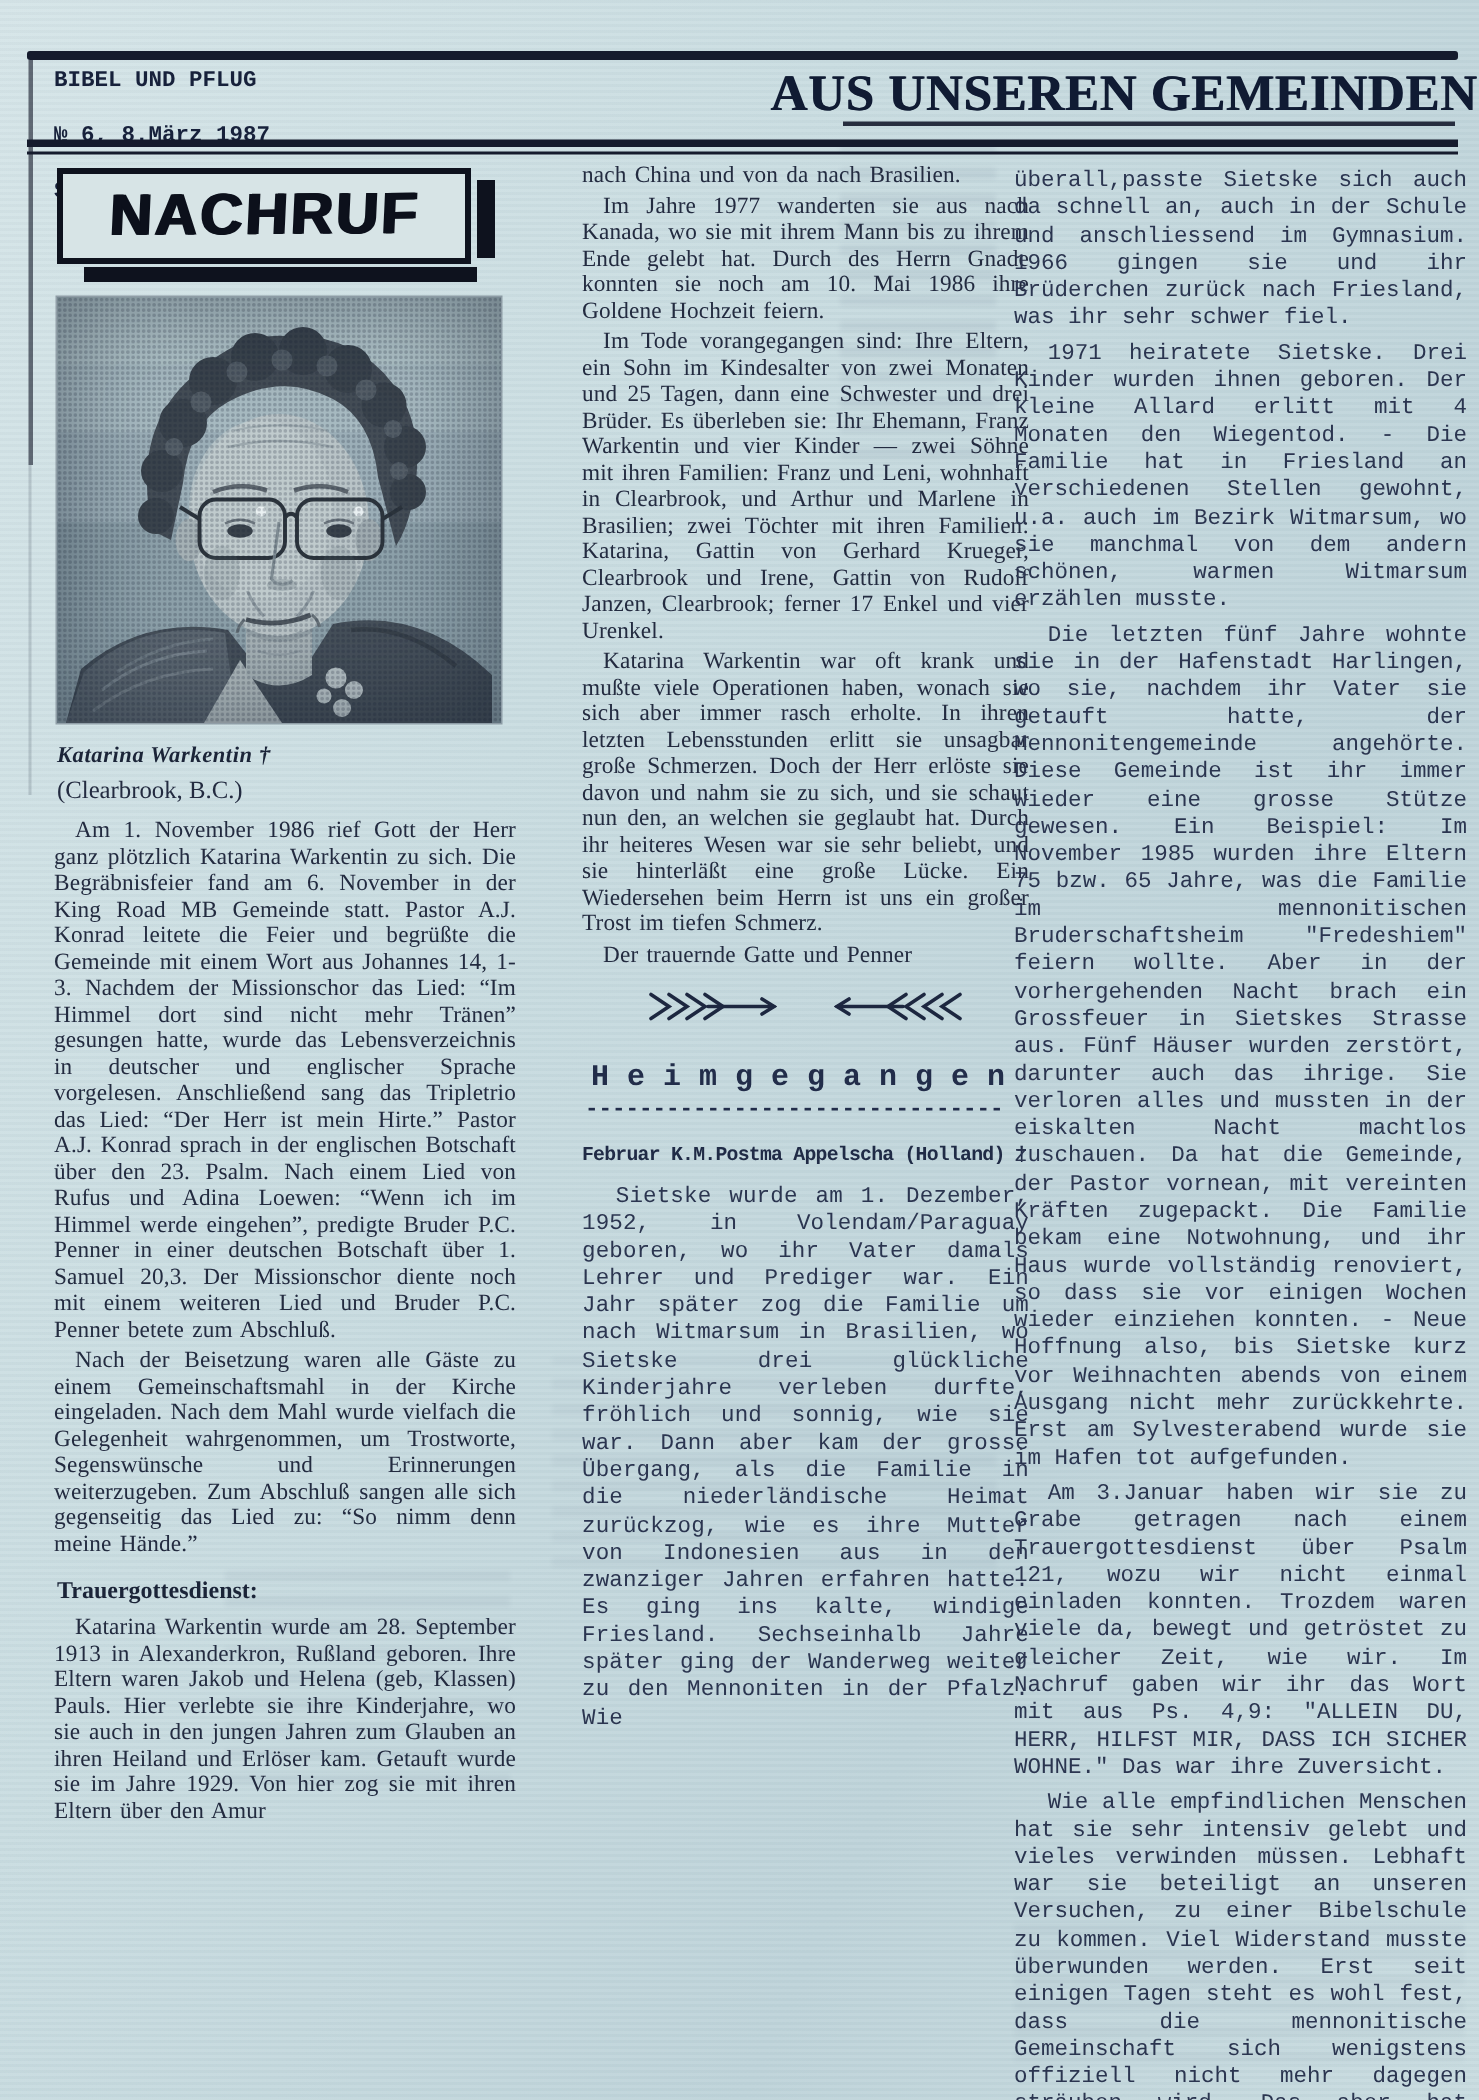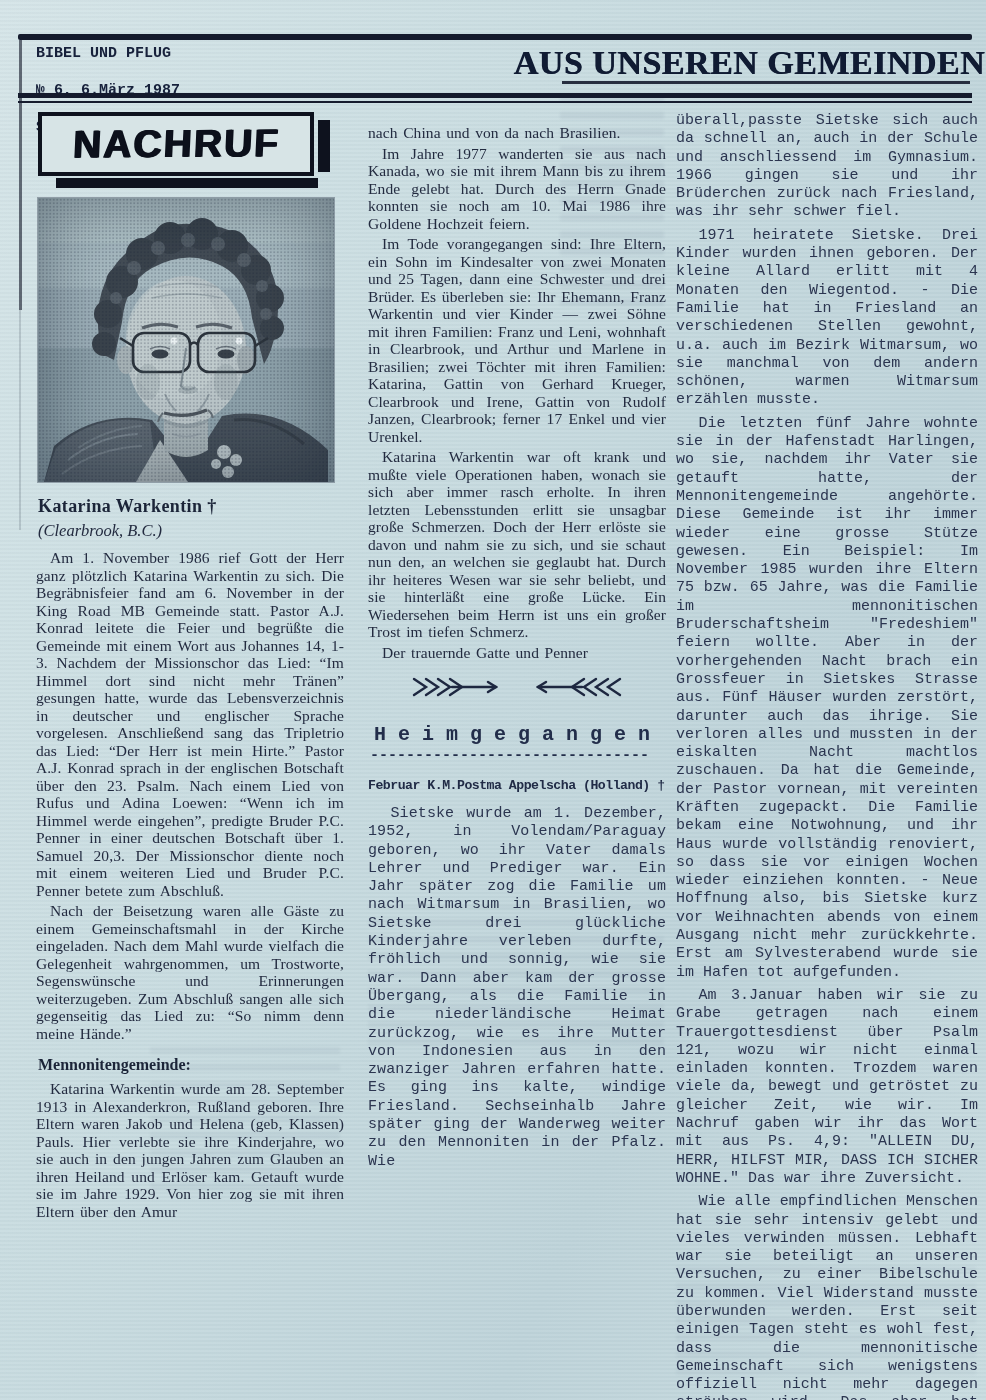--- a/index.html
+++ b/index.html
@@ -25,21 +25,21 @@
   }
   .section-title{
     position:absolute;right:1px;top:44px;margin:0;
     font-family:"Liberation Serif", serif;font-weight:900;
     font-size:34px;letter-spacing:.5px;color:#101b33;
     text-shadow:.6px 0 #101b33;
   }
   
   .col{position:absolute;top:108px;}
   .col-left{left:36px;width:308px;}
-  .col-mid{left:368px;width:298px;margin-top:16px;}
+  .col-mid{left:388px;width:298px;}
   .col-right{left:676px;width:302px;top:112px;}
   .serif p{
     margin:0 0 3px 0;font-size:15.5px;line-height:17.5px;text-align:justify;
     letter-spacing:.1px;word-spacing:1.5px;hyphens:auto;color:#232b40;
   }
   .serif p.ind{text-indent:14px;}
   .mono p{
     margin:0 0 5px 0;font-family:"Liberation Mono", monospace;
     font-size:15px;line-height:18.3px;text-align:justify;
     color:#2b3550;hyphens:auto;
@@ -64,22 +64,22 @@
     position:relative;width:296px;height:284px;margin:22px 0 14px 2px;
     box-shadow:0 0 0 1px rgba(25,35,55,.35);
   }
   .photo svg{display:block;}
   .halftone{
     position:absolute;inset:0;
     background-image:radial-gradient(rgba(22,32,52,.22) 1px, transparent 1.4px);
     background-size:3.5px 3.5px;
     box-shadow:inset 0 0 70px rgba(12,22,38,.45);
   }
-  .obit-title{margin:0 0 4px 2px;font-size:18px;font-weight:600;letter-spacing:.4px;color:#1b2438;}
-  .obit-loc{margin:0 0 8px 2px;font-size:16.5px;color:#232b40;font-style:italic;}
+  .obit-title{margin:0 0 4px 2px;font-size:15px;font-weight:600;letter-spacing:.4px;color:#1b2438;font-style:italic;}
+  .obit-loc{margin:0 0 8px 2px;font-size:16.5px;color:#232b40;}
   .obit-sub{margin:14px 0 6px 2px;font-size:16px;font-weight:bold;color:#1b2438;}
   
   .arrows-row{display:flex;justify-content:center;gap:38px;margin:16px 0 26px 0;}
   .hg-heading{
     margin:0 0 1px 6px;font-family:"Liberation Mono", monospace;font-weight:bold;
     font-size:20px;color:#222d4a;white-space:nowrap;
   }
   .hg-underline{
     margin:0 0 14px 2px;font-family:"Liberation Mono", monospace;font-weight:bold;
     font-size:15px;letter-spacing:0;color:#222d4a;white-space:nowrap;overflow:hidden;
@@ -99,21 +99,21 @@
 </head>
 <body>
 
 <div class="page">
 
   <div class="rule rule-top"></div>
   <div class="scan-edge"></div>
   <div class="scan-edge2"></div>
 
   <div class="masthead-left"><span>BIBEL UND PFLUG</span><br>
-<span>№ 6, 6.März 1987</span><br>
+<span>№ 6, 8.März 1987</span><br>
 <span>Seite 14</span></div>
 
   <h1 class="section-title">AUS UNSEREN GEMEINDEN</h1>
   <div class="rule rule-under-title"></div>
   <div class="rule rule-bottom-thick"></div>
   <div class="rule rule-bottom-thin"></div>
 
   <div class="smudge sm1"></div>
   <div class="smudge sm2"></div>
   <div class="smudge sm3"></div>
@@ -219,21 +219,21 @@
         <path d="M132 224 Q148 230 163 223" stroke="#93a0a6" stroke-width="1.6" fill="none" opacity=".8"></path>
         <path d="M134 236 Q148 241 162 236" stroke="#8d9aa1" stroke-width="1.5" fill="none" opacity=".8"></path>
       </svg>
       <div class="halftone"></div>
     </div>
 
     <h2 class="obit-title">Katarina Warkentin †</h2>
     <div class="obit-loc">(Clearbrook, B.C.)</div>
     <p class="ind">Am 1. November 1986 rief Gott der Herr ganz plötzlich Katarina Warkentin zu sich. Die Begräbnisfeier fand am 6. November in der King Road MB Gemeinde statt. Pastor A.J. Konrad leitete die Feier und begrüßte die Gemeinde mit einem Wort aus Johannes 14, 1-3. Nachdem der Missionschor das Lied: “Im Himmel dort sind nicht mehr Tränen” gesungen hatte, wurde das Lebensverzeichnis in deutscher und englischer Sprache vorgelesen. Anschließend sang das Tripletrio das Lied: “Der Herr ist mein Hirte.” Pastor A.J. Konrad sprach in der englischen Botschaft über den 23. Psalm. Nach einem Lied von Rufus und Adina Loewen: “Wenn ich im Himmel werde eingehen”, predigte Bruder P.C. Penner in einer deutschen Botschaft über 1. Samuel 20,3. Der Missionschor diente noch mit einem weiteren Lied und Bruder P.C. Penner betete zum Abschluß.</p>
     <p class="ind">Nach der Beisetzung waren alle Gäste zu einem Gemeinschaftsmahl in der Kirche eingeladen. Nach dem Mahl wurde vielfach die Gelegenheit wahrgenommen, um Trostworte, Segenswünsche und Erinnerungen weiterzugeben. Zum Abschluß sangen alle sich gegenseitig das Lied zu: “So nimm denn meine Hände.”</p>
-    <h3 class="obit-sub">Mennonitengemeinde:</h3>
+    <h3 class="obit-sub">Trauergottesdienst:</h3>
     <p class="ind">Katarina Warkentin wurde am 28. September 1913 in Alexanderkron, Rußland geboren. Ihre Eltern waren Jakob und Helena (geb, Klassen) Pauls. Hier verlebte sie ihre Kinderjahre, wo sie auch in den jungen Jahren zum Glauben an ihren Heiland und Erlöser kam. Getauft wurde sie im Jahre 1929. Von hier zog sie mit ihren Eltern über den Amur</p>
   </div>
 
   <div class="col col-mid serif">
     <p>nach China und von da nach Brasilien.</p>
     <p class="ind">Im Jahre 1977 wanderten sie aus nach Kanada, wo sie mit ihrem Mann bis zu ihrem Ende gelebt hat. Durch des Herrn Gnade konnten sie noch am 10. Mai 1986 ihre Goldene Hochzeit feiern.</p>
     <p class="ind">Im Tode vorangegangen sind: Ihre Eltern, ein Sohn im Kindesalter von zwei Monaten und 25 Tagen, dann eine Schwester und drei Brüder. Es überleben sie: Ihr Ehemann, Franz Warkentin und vier Kinder — zwei Söhne mit ihren Familien: Franz und Leni, wohnhaft in Clearbrook, und Arthur und Marlene in Brasilien; zwei Töchter mit ihren Familien: Katarina, Gattin von Gerhard Krueger, Clearbrook und Irene, Gattin von Rudolf Janzen, Clearbrook; ferner 17 Enkel und vier Urenkel.</p>
     <p class="ind">Katarina Warkentin war oft krank und mußte viele Operationen haben, wonach sie sich aber immer rasch erholte. In ihren letzten Lebensstunden erlitt sie unsagbar große Schmerzen. Doch der Herr erlöste sie davon und nahm sie zu sich, und sie schaut nun den, an welchen sie geglaubt hat. Durch ihr heiteres Wesen war sie sehr beliebt, und sie hinterläßt eine große Lücke. Ein Wiedersehen beim Herrn ist uns ein großer Trost im tiefen Schmerz.</p>
     <p class="ind">Der trauernde Gatte und Penner</p>
 

